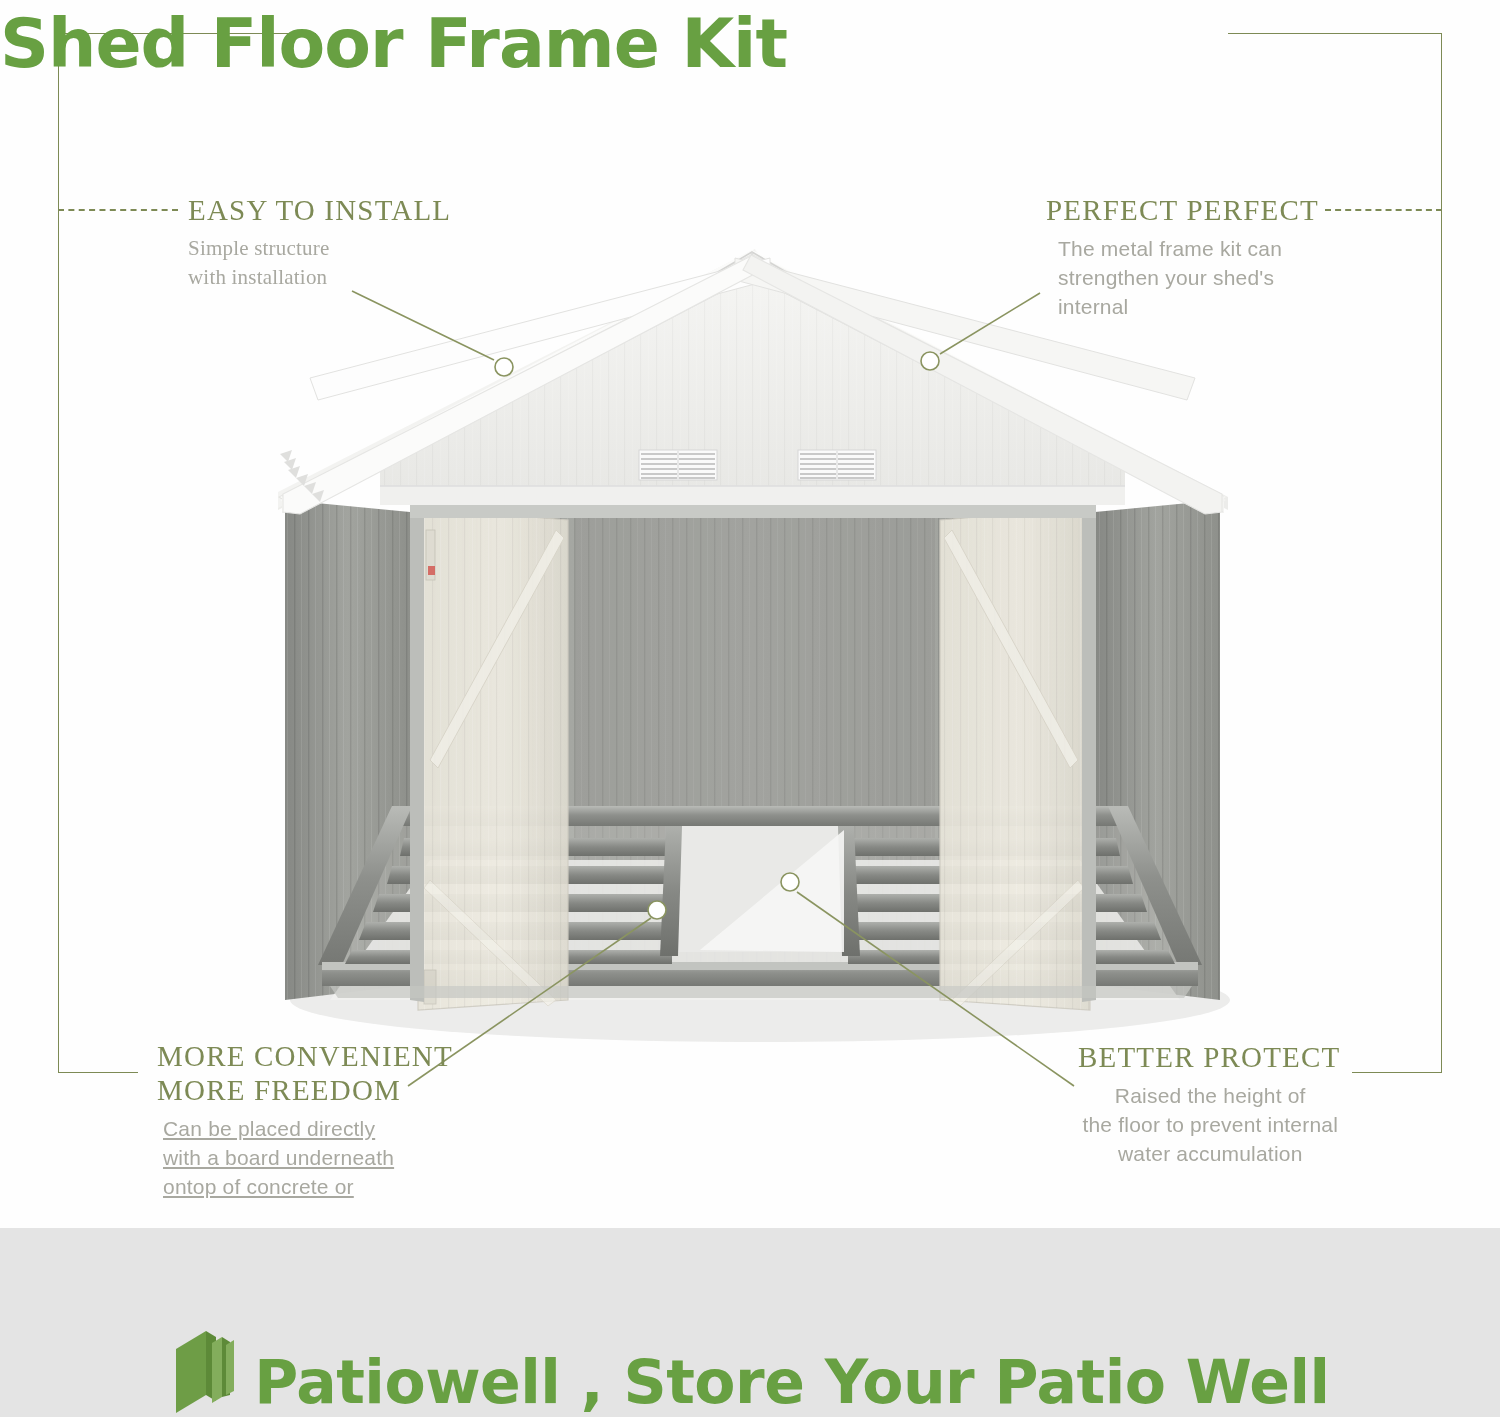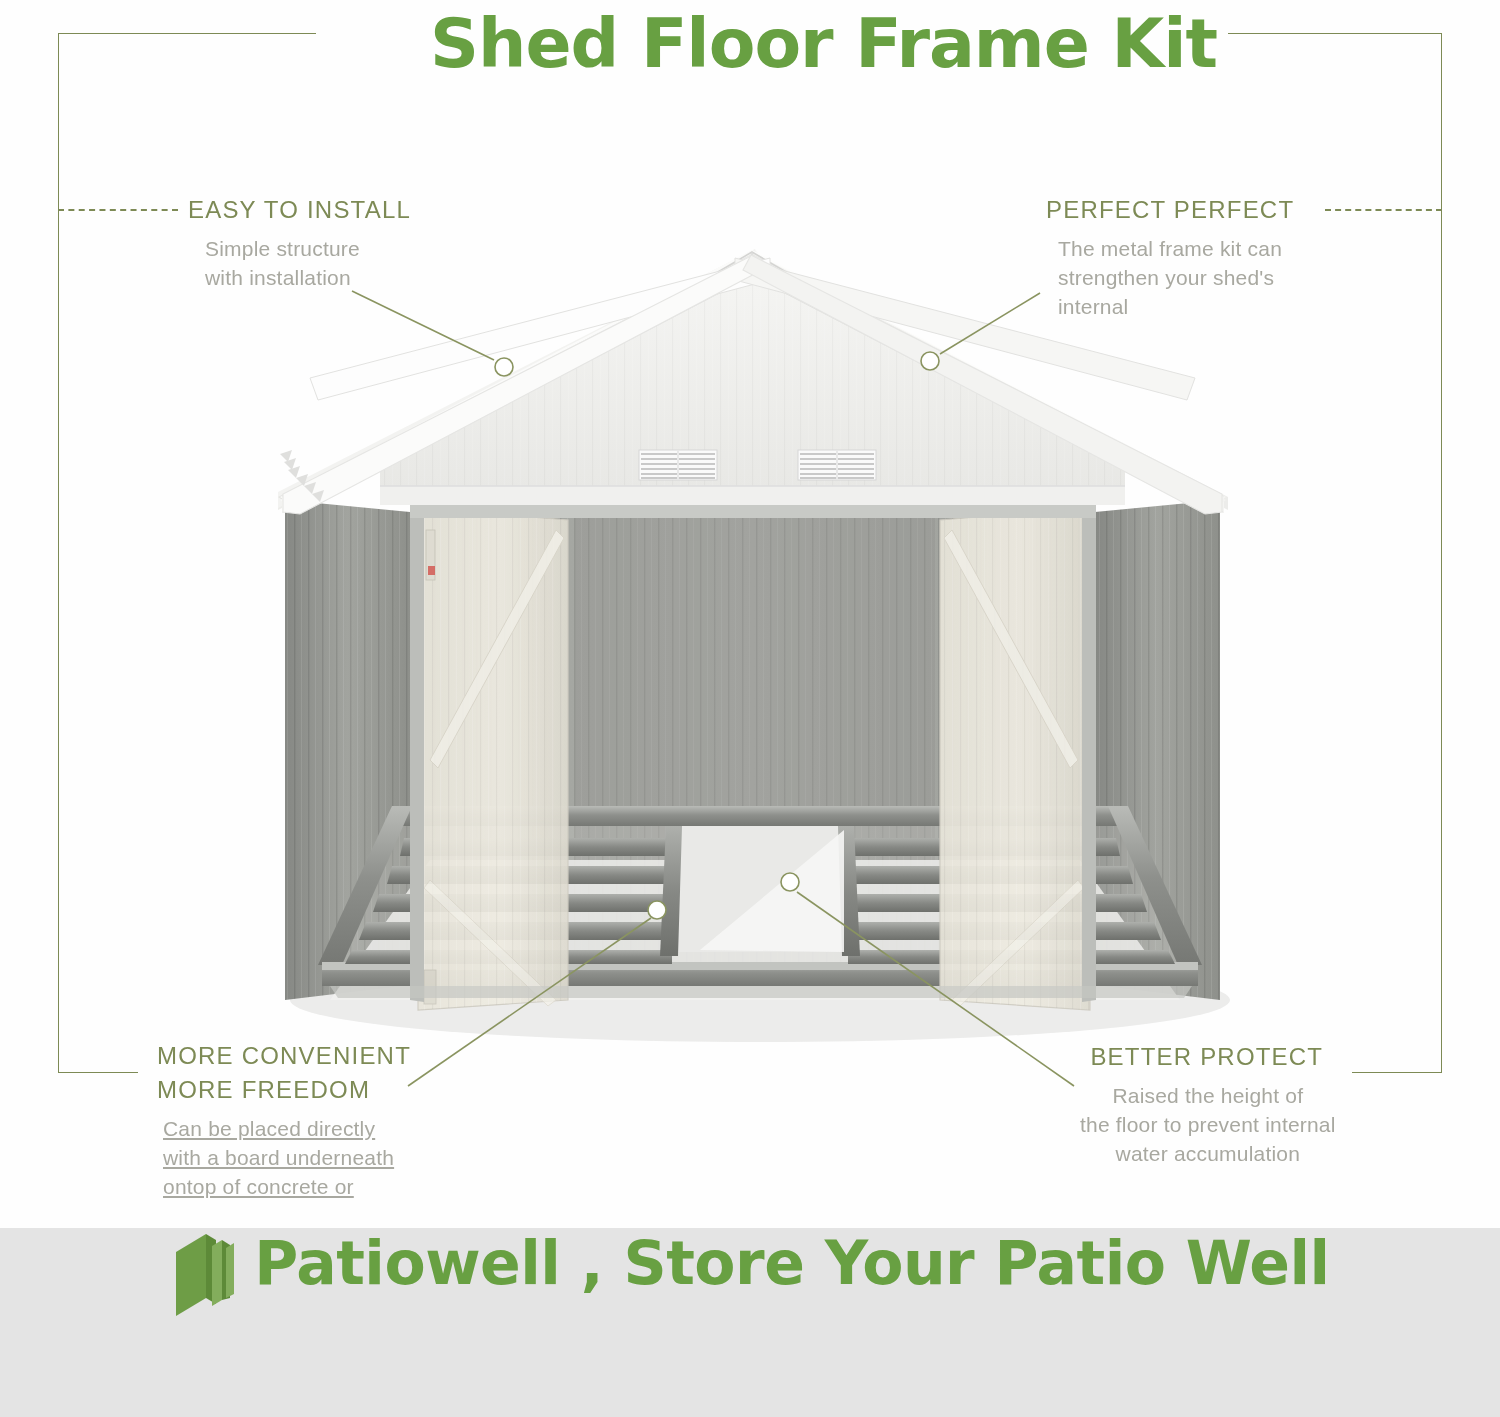--- a/index.html
+++ b/index.html
@@ -8,21 +8,21 @@
     background:#ffffff;
     font-family:"Liberation Sans", sans-serif;
     overflow:hidden;
     position:relative;
   }
   #stage{position:absolute;left:0;top:0;width:1500px;height:1417px;background:#fefefe;}
 
   
   .title{
     position:absolute;left:0;top:2px;width:1217px;
-    text-align:right;
+    text-align:left;
     font-family:"DejaVu Sans", sans-serif;
     font-weight:bold;
     font-size:68px;
     letter-spacing:-1px;
     color:#68a042;
     z-index:40;
     line-height:84px;
     white-space:nowrap;
   }
 
@@ -36,52 +36,52 @@
 
   
   .dash-tl{position:absolute;left:58px;top:209px;width:120px;height:0;
            border-top:2px dashed #7d8a55;}
   .dash-tr{position:absolute;left:1325px;top:209px;width:117px;height:0;
            border-top:2px dashed #7d8a55;}
 
   
   .callout{position:absolute;z-index:30;}
   .c-head{
-    font-family:Liberation Sans, sans-serif;
-    font-size:24px;letter-spacing:1.2px;color:#7d8a55;
+    font-family:Liberation Serif, serif;
+    font-size:29px;letter-spacing:1.2px;color:#7d8a55;
     white-space:nowrap;line-height:34px;
   }
   .c-body{
     font-family:"Liberation Sans", sans-serif;
     font-size:21px;color:#a8a8a0;line-height:29px;
     letter-spacing:0.2px;margin-top:7px;white-space:nowrap;
   }
   #callout-easy{left:188px;top:193px;}
-  #callout-easy .c-body{margin-left:17px;}
+  #callout-easy .c-body{margin-left:0;font-family:Liberation Serif, serif;}
   #callout-support{left:1046px;top:193px;}
   #callout-support .c-body{margin-left:12px;}
   #callout-convenient{left:157px;top:1039px;}
   #callout-convenient .c-body{margin-left:6px;text-decoration:underline;}
   #callout-protect{left:1078px;top:1040px;text-align:center;}
   #callout-protect .c-body{margin-left:2px;}
 
   
   #leaders{position:absolute;left:0;top:0;width:1500px;height:1240px;z-index:28;}
 
   
   #shed{position:absolute;left:0;top:0;width:1500px;height:1240px;z-index:10;}
 
   
   .footer{
     position:absolute;left:0;top:1228px;width:1500px;height:189px;
     background:#e4e4e4;z-index:50;
   }
   .footer-inner{
     position:absolute;left:0;top:0;width:1500px;height:189px;
-    display:flex;align-items:flex-start;justify-content:center;gap:8px;
+    display:flex;align-items:flex-end;justify-content:center;gap:8px;
   }
   .brand-logo{width:70px;height:92px;margin-right:6px;flex:0 0 auto;}
   .brand-text{
     font-family:"DejaVu Sans", sans-serif;
     font-weight:bold;font-size:60px;color:#68a042;
     letter-spacing:-0.5px;white-space:nowrap;line-height:70px;
   }
 </style>
 </head>
 <body>

